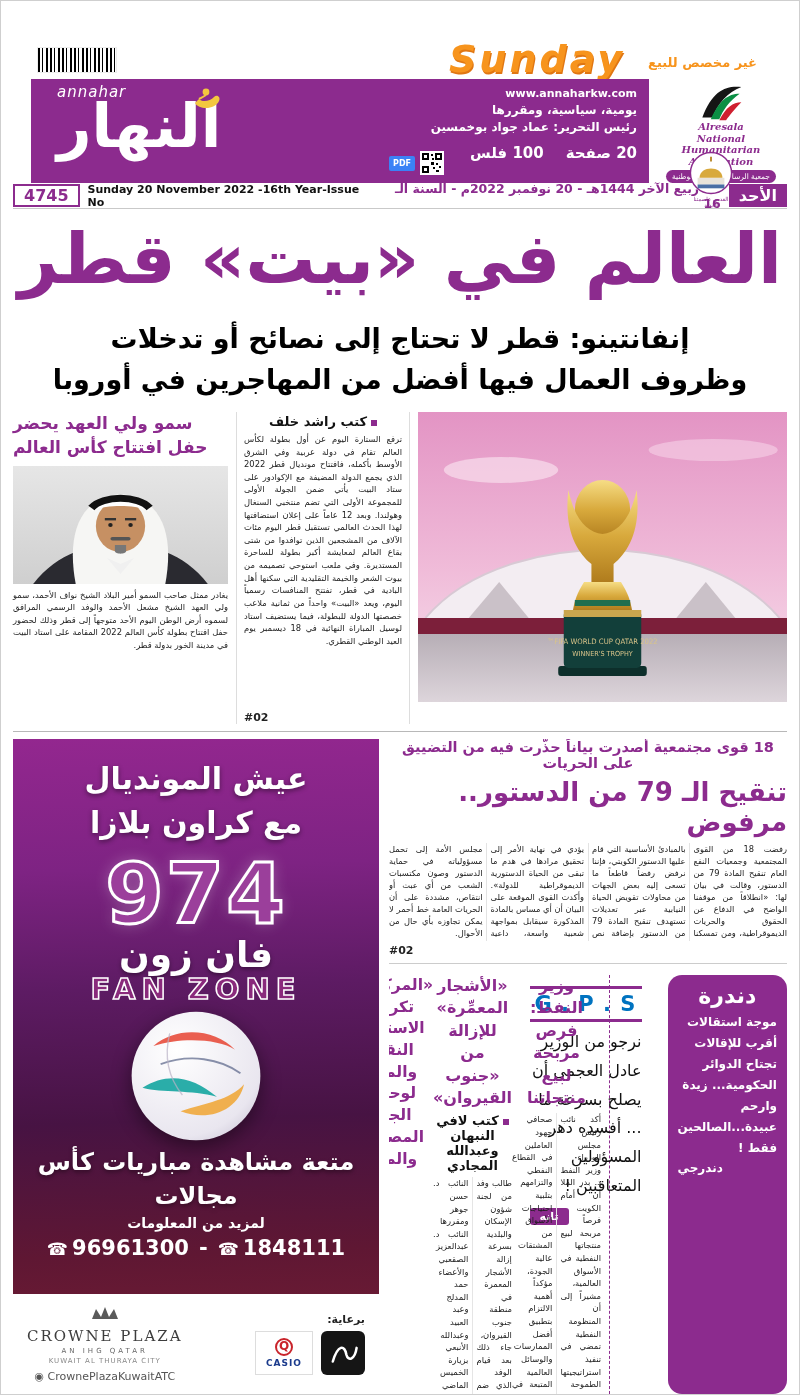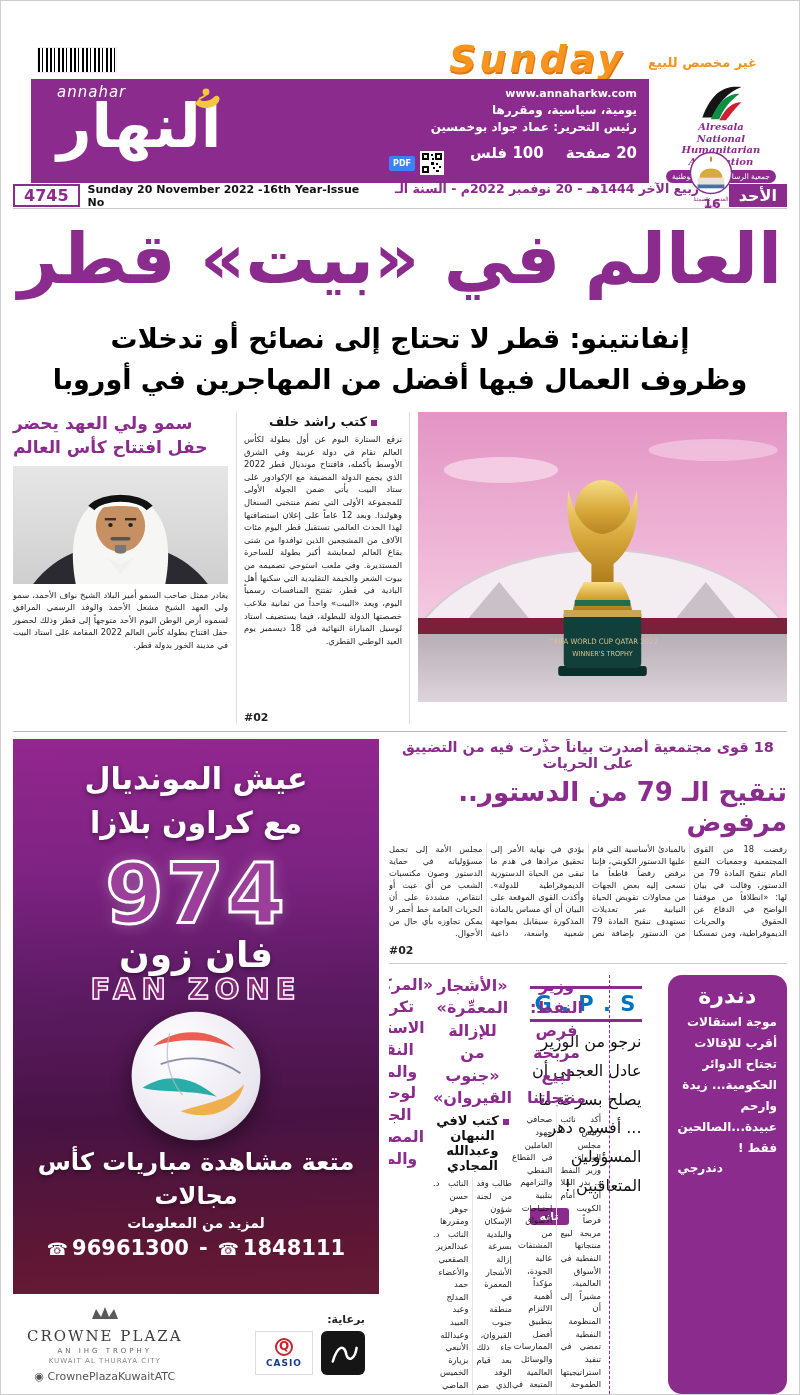--- a/index.html
+++ b/index.html
@@ -421,21 +421,21 @@
         <span>-</span>
         <span><span class="ph-ico">☎</span><span>1848111</span></span>
       </div>
 
       <div class="ad-footer">
         <div class="cp-logo">
           <svg width="30" height="16" viewBox="0 0 30 16">
             <path d="M2,14 L6,4 L11,12 L15,2 L19,12 L24,4 L28,14 Z" fill="#5a5a5a"></path>
           </svg>
           <div class="cp-name">CROWNE PLAZA</div>
-          <div class="cp-sub">AN IHG TROPHY</div>
+          <div class="cp-sub">AN IHG QATAR</div>
           <div class="cp-city">KUWAIT AL THURAYA CITY</div>
           <div class="cp-social">
             <span>◉ </span><span>CrownePlazaKuwaitATC</span>
           </div>
         </div>
         <div class="sponsors">
           <div class="sponsor-label">برعاية:</div>
           <div class="sponsor-logos">
             <div class="sp-dark">
               <svg width="34" height="34" viewBox="0 0 40 40">

